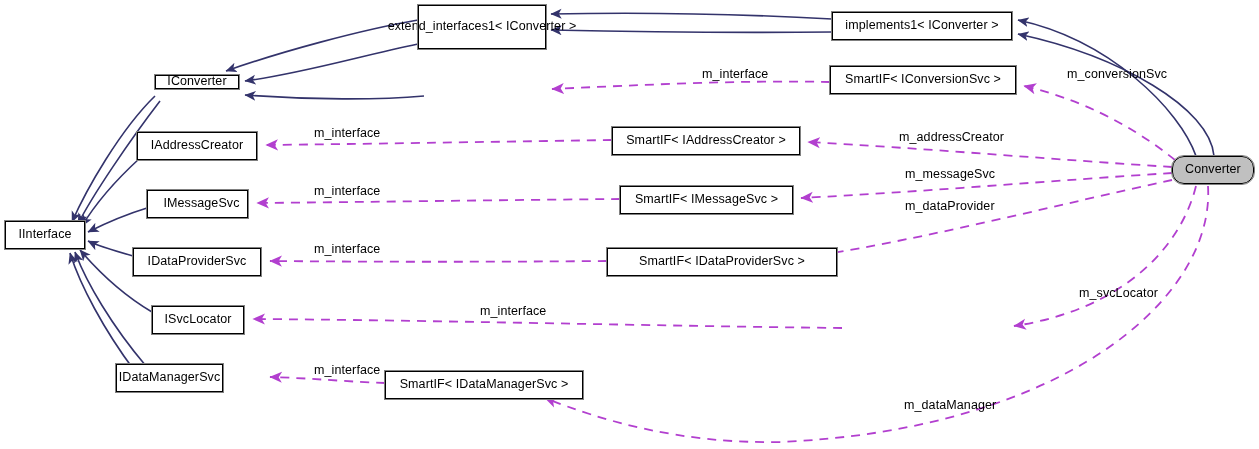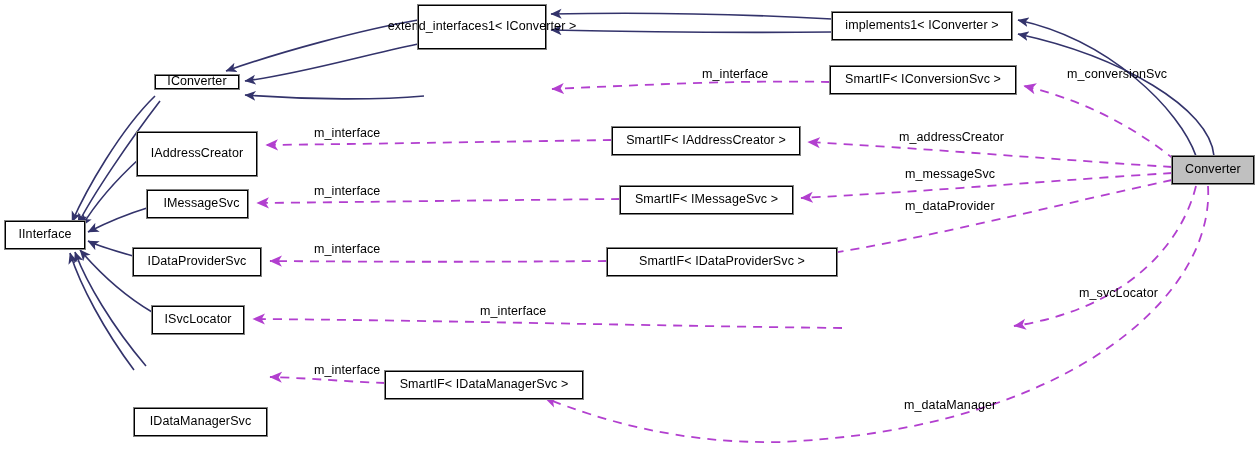--- a/index.html
+++ b/index.html
@@ -131,41 +131,41 @@
   <div class="node" style="left:418px; top:5px; width:128px; height:44px;">
     <span class="ln">extend_interfaces1</span>
     <span class="ln">&lt; IConverter &gt;</span>
   </div>
 
   <div class="node" style="left:155px; top:75px; width:84px; height:14px;">
     <span class="ln">IConverter</span>
   </div>
 
 
-  <div class="node" style="left:137px; top:132px; width:120px; height:44px;">
+  <div class="node" style="left:137px; top:132px; width:120px; height:28px;">
     <span class="ln">IAddressCreator</span>
   </div>
 
   <div class="node" style="left:147px; top:190px; width:101px; height:28px;padding-left:8px;">
     <span class="ln">IMessageSvc</span>
   </div>
 
   <div class="node" style="left:5px; top:221px; width:80px; height:28px;">
     <span class="ln">IInterface</span>
   </div>
 
   <div class="node" style="left:133px; top:248px; width:128px; height:28px;">
     <span class="ln">IDataProviderSvc</span>
   </div>
 
   <div class="node" style="left:152px; top:306px; width:92px; height:28px;">
     <span class="ln">ISvcLocator</span>
   </div>
 
-  <div class="node" style="left:134px; top:364px; width:133px; height:28px;margin-top:44px;">
+  <div class="node" style="left:116px; top:364px; width:107px; height:28px;">
     <span class="ln">IDataManagerSvc</span>
   </div>
 
   <div class="node" style="left:385px; top:371px; width:198px; height:28px;">
     <span class="ln">SmartIF&lt; IDataManagerSvc &gt;</span>
   </div>
 
   <div class="node" style="left:612px; top:127px; width:188px; height:28px;">
     <span class="ln">SmartIF&lt; IAddressCreator &gt;</span>
   </div>
@@ -180,21 +180,21 @@
 
   <div class="node" style="left:832px; top:12px; width:180px; height:28px;">
     <span class="ln">implements1&lt; IConverter &gt;</span>
   </div>
 
   <div class="node" style="left:830px; top:66px; width:186px; height:28px;">
     <span class="ln">SmartIF&lt; IConversionSvc &gt;</span>
   </div>
 
 
-  <div class="node highlight" style="left:1172px; top:156px; width:82px; height:28px;">
+  <div class="node highlight" style="left:1172px; top:156px; width:82px; height:28px;border-radius:12px;">
     <span class="ln">Converter</span>
   </div>
 
   <div class="edge-label" style="left:674px; top:68px;">m_interface</div>
   <div class="edge-label" style="left:1039px; top:68px;">m_conversionSvc</div>
   <div class="edge-label" style="left:286px; top:127px;">m_interface</div>
   <div class="edge-label" style="left:871px; top:131px;">m_addressCreator</div>
   <div class="edge-label" style="left:877px; top:168px;">m_messageSvc</div>
   <div class="edge-label" style="left:286px; top:185px;">m_interface</div>
   <div class="edge-label" style="left:877px; top:200px;">m_dataProvider</div>

